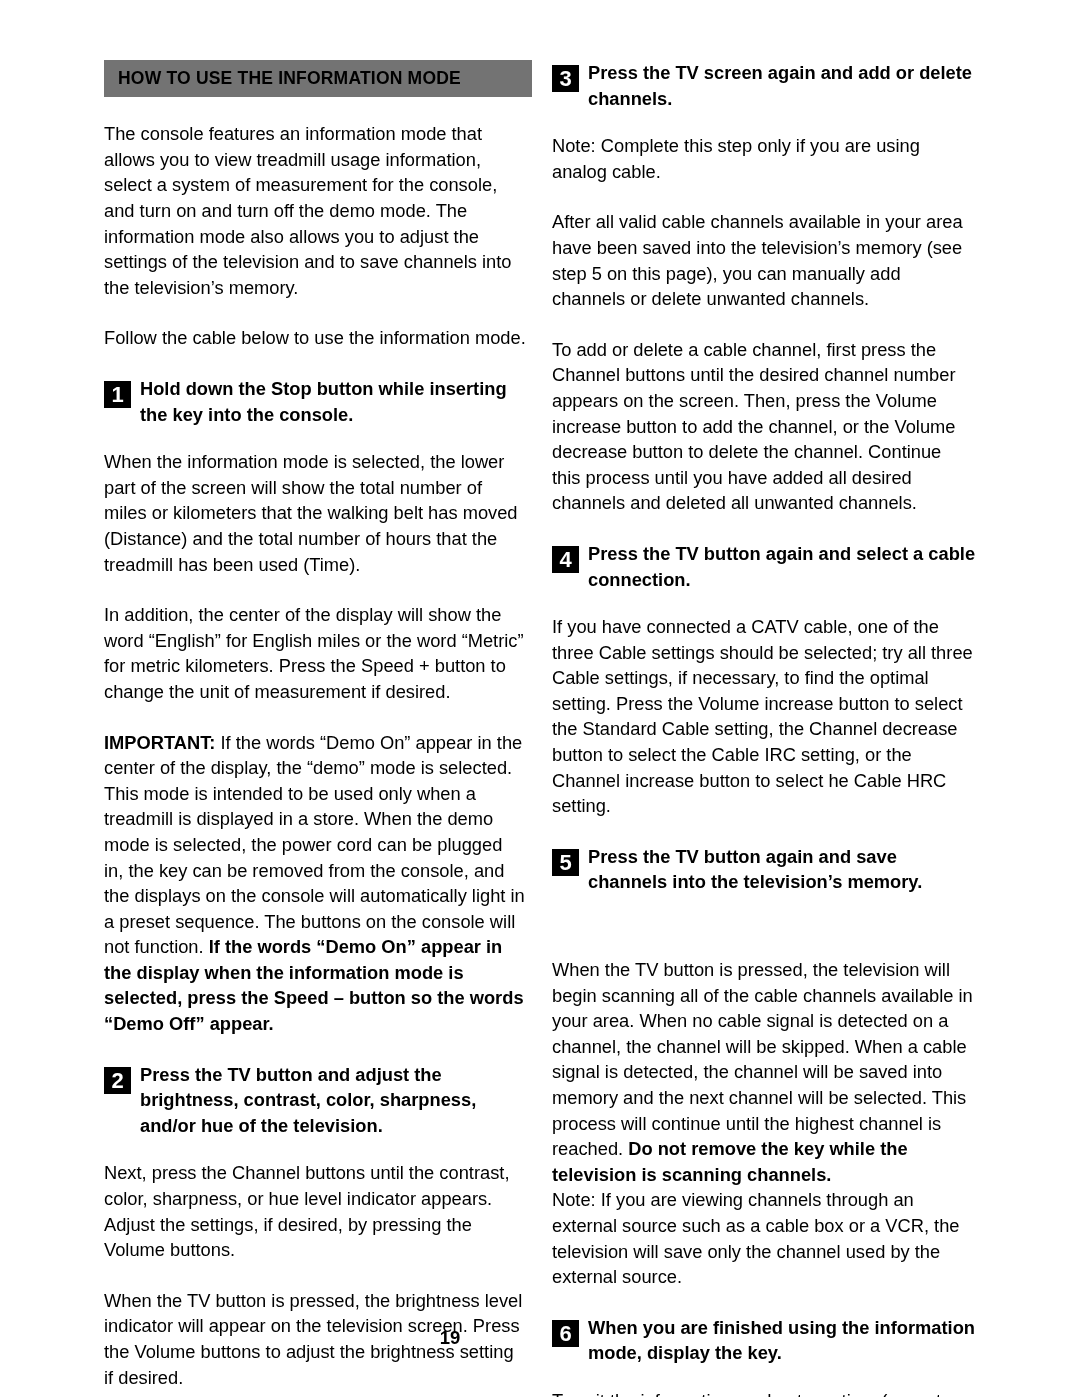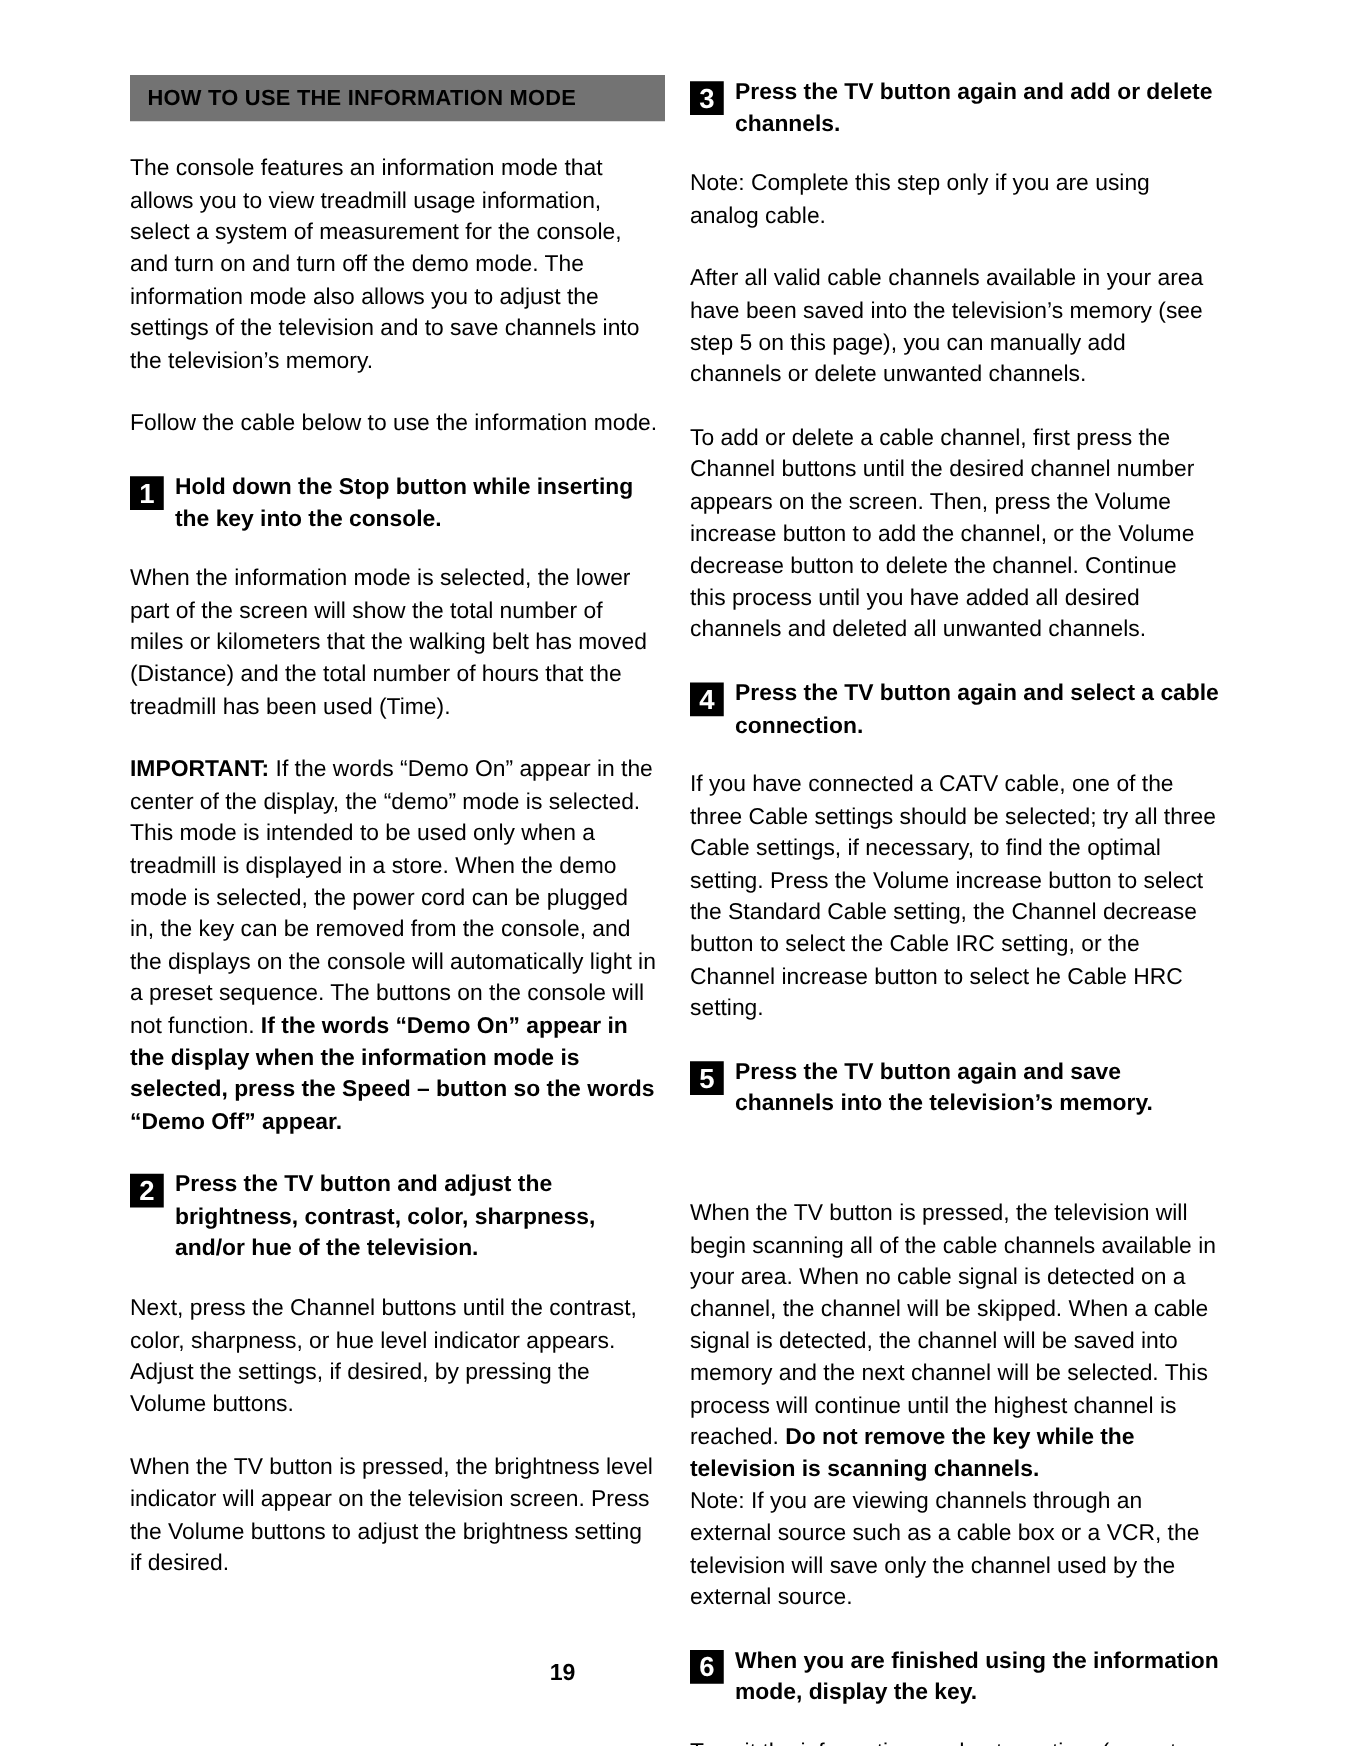--- a/index.html
+++ b/index.html
@@ -115,39 +115,40 @@
     <p class="body">Follow the cable below to use the information mode.</p>
 
     <div class="step">
       <div class="step-num">1</div>
       <div class="step-text">Hold down the Stop button while inserting the key into the console.</div>
     </div>
     <div class="gap-sm"></div>
 
     <p class="body indent">When the information mode is selected, the lower part of the screen will show the total number of miles or kilometers that the walking belt has moved (Distance) and the total number of hours that the treadmill has been used (Time).</p>
 
+    <p class="body indent">In addition, the center of the display will show the word “English” for English miles or the word “Metric” for metric kilometers. Press the Speed + button to change the unit of measurement if desired.</p>
 
     <p class="body indent"><b class="strong">IMPORTANT:</b><span> If the words “Demo On” appear in the center of the display, the “demo” mode is selected. This mode is intended to be used only when a treadmill is displayed in a store. When the demo mode is selected, the power cord can be plugged in, the key can be removed from the console, and the displays on the console will automatically light in a preset sequence. The buttons on the console will not function. </span><b class="strong">If the words “Demo On” appear in the display when the information mode is selected, press the Speed – button so the words “Demo Off” appear.</b></p>
 
     <div class="step">
       <div class="step-num">2</div>
       <div class="step-text">Press the TV button and adjust the brightness, contrast, color, sharpness, and/or hue of the television.</div>
     </div>
     <div class="gap-sm"></div>
 
     <p class="body indent">Next, press the Channel buttons until the contrast, color, sharpness, or hue level indicator appears. Adjust the settings, if desired, by pressing the Volume buttons.</p>
 
     <p class="body indent">When the TV button is pressed, the brightness level indicator will appear on the television screen. Press the Volume buttons to adjust the brightness setting if desired.</p>
   </div>
 
   <div class="col col-right">
 
     <div class="step">
       <div class="step-num">3</div>
-      <div class="step-text">Press the TV button again and add or delete channels.</div>
+      <div class="step-text">Press the TV screen again and add or delete channels.</div>
     </div>
     <div class="gap-sm"></div>
 
     <p class="body indent">Note: Complete this step only if you are using analog cable.</p>
 
     <p class="body indent">After all valid cable channels available in your area have been saved into the television’s memory (see step 5 on this page), you can manually add channels or delete unwanted channels.</p>
 
     <p class="body indent">To add or delete a cable channel, first press the Channel buttons until the desired channel number appears on the screen. Then, press the Volume increase button to add the channel, or the Volume decrease button to delete the channel. Continue this process until you have added all desired channels and deleted all unwanted channels.</p>
 
     <div class="step">

